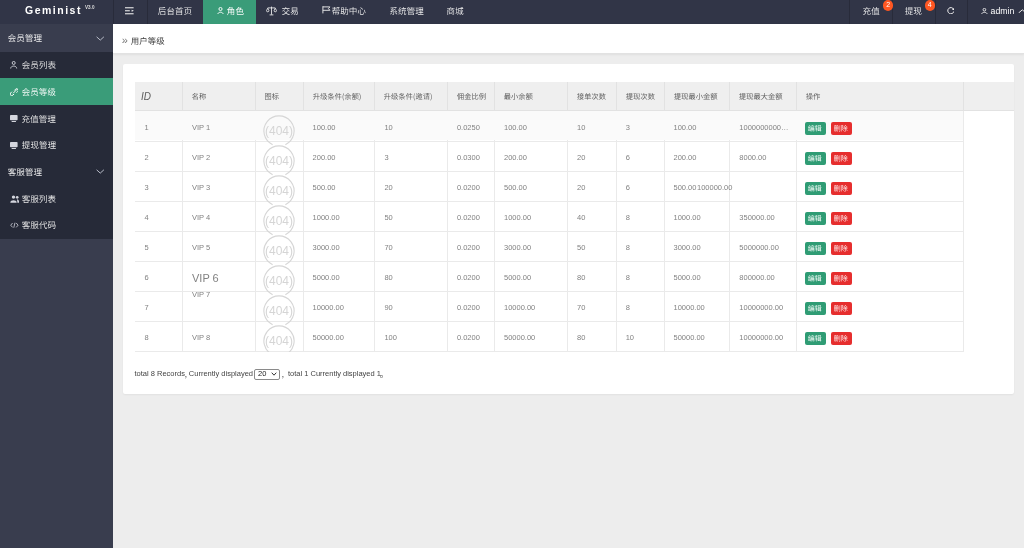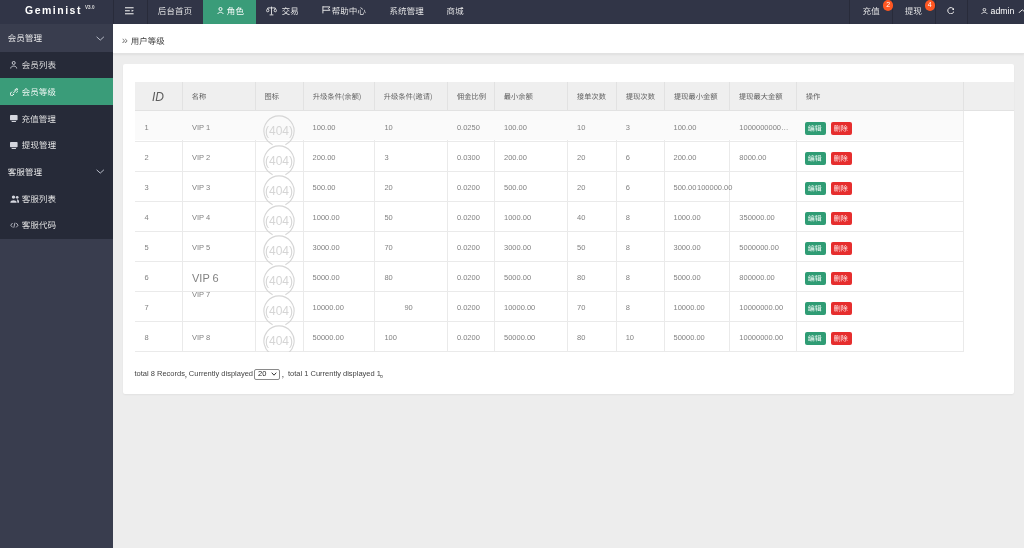--- a/index.html
+++ b/index.html
@@ -212,21 +212,21 @@
 <div style="position:absolute;left:963.0px;top:111px;width:1px;height:241px;background:#eaeaea;"></div>
 <div style="position:absolute;left:134.5px;top:141px;width:828.5px;height:1px;background:#eaeaea;"></div>
 <div style="position:absolute;left:134.5px;top:171px;width:828.5px;height:1px;background:#eaeaea;"></div>
 <div style="position:absolute;left:134.5px;top:201px;width:828.5px;height:1px;background:#eaeaea;"></div>
 <div style="position:absolute;left:134.5px;top:231px;width:828.5px;height:1px;background:#eaeaea;"></div>
 <div style="position:absolute;left:134.5px;top:261px;width:828.5px;height:1px;background:#eaeaea;"></div>
 <div style="position:absolute;left:134.5px;top:291px;width:828.5px;height:1px;background:#eaeaea;"></div>
 <div style="position:absolute;left:134.5px;top:321px;width:828.5px;height:1px;background:#eaeaea;"></div>
 <div style="position:absolute;left:134.5px;top:351px;width:828.5px;height:1px;background:#eaeaea;"></div>
 <div style="position:absolute;left:134.5px;top:111px;width:828.5px;height:29px;background:#fafafa;"></div>
-<div style="position:absolute;left:152px;top:90.9px;height:12px;line-height:12px;font-size:12px;color:#5c5c5c;font-weight:400;white-space:pre;font-style:italic;">ID</div>
+<div style="position:absolute;left:141px;top:90.9px;height:12px;line-height:12px;font-size:10px;color:#5c5c5c;font-weight:400;white-space:pre;font-style:italic;">ID</div>
 <svg style="position:absolute;left:191.0px;top:92.4px;" width="16.0" height="8.7" viewBox="-90.0 -980.0 2185.0 1198.0">
     <g transform="scale(1,-1)">
       <path d="M263 529C314 494 373 446 417 406C300 344 171 299 47 273C61 256 79 224 86 204C141 217 197 233 252 253V-79H327V-27H773V-79H849V340H451C617 429 762 553 844 713L794 744L781 740H427C451 768 473 797 492 826L406 843C347 747 233 636 69 559C87 546 111 519 122 501C217 550 296 609 361 671H733C674 583 587 508 487 445C440 486 374 536 321 572ZM773 42H327V271H773Z M1512 450C1489 325 1449 200 1392 120C1409 111 1440 92 1453 81C1510 168 1555 301 1582 437ZM1782 440C1826 331 1868 185 1882 91L1952 113C1936 207 1894 349 1848 460ZM1532 838C1509 710 1467 583 1408 496V553H1279V731C1327 743 1372 757 1409 772L1364 831C1292 799 1168 770 1063 752C1071 735 1081 710 1084 694C1124 700 1167 707 1209 715V553H1054V483H1200C1162 368 1094 238 1033 167C1045 150 1063 121 1070 103C1119 164 1169 262 1209 362V-81H1279V370C1311 326 1349 270 1365 241L1409 300C1390 325 1308 416 1279 445V483H1398L1394 477C1412 468 1444 449 1458 438C1494 491 1527 560 1553 637H1653V12C1653 -1 1649 -5 1636 -5C1623 -6 1579 -6 1532 -5C1543 -24 1554 -56 1559 -76C1621 -76 1664 -74 1691 -63C1718 -51 1728 -30 1728 12V637H1863C1848 601 1828 561 1810 526L1877 510C1904 567 1934 635 1958 697L1909 711L1898 707H1576C1586 745 1596 784 1604 824Z" fill="#5c5c5c"></path>
     </g>
   </svg>
 <svg style="position:absolute;left:264.0px;top:92.4px;" width="15.7" height="8.7" viewBox="-53.0 -977.0 2147.0 1194.0">
     <g transform="scale(1,-1)">
       <path d="M375 279C455 262 557 227 613 199L644 250C588 276 487 309 407 325ZM275 152C413 135 586 95 682 61L715 117C618 149 445 188 310 203ZM84 796V-80H156V-38H842V-80H917V796ZM156 29V728H842V29ZM414 708C364 626 278 548 192 497C208 487 234 464 245 452C275 472 306 496 337 523C367 491 404 461 444 434C359 394 263 364 174 346C187 332 203 303 210 285C308 308 413 345 508 396C591 351 686 317 781 296C790 314 809 340 823 353C735 369 647 396 569 432C644 481 707 538 749 606L706 631L695 628H436C451 647 465 666 477 686ZM378 563 385 570H644C608 531 560 496 506 465C455 494 411 527 378 563Z M1466 764V693H1902V764ZM1779 325C1826 225 1873 95 1888 16L1957 41C1940 120 1892 247 1843 345ZM1491 342C1465 236 1420 129 1364 57C1381 49 1411 28 1425 18C1479 94 1529 211 1560 327ZM1422 525V454H1636V18C1636 5 1632 1 1617 0C1604 0 1557 -1 1505 1C1515 -22 1526 -54 1529 -76C1599 -76 1645 -74 1674 -62C1703 -49 1712 -26 1712 17V454H1956V525ZM1202 840V628H1049V558H1186C1153 434 1088 290 1024 215C1038 196 1058 165 1066 145C1116 209 1165 314 1202 422V-79H1277V444C1311 395 1351 333 1368 301L1412 360C1392 388 1306 498 1277 531V558H1408V628H1277V840Z" fill="#5c5c5c"></path>
     </g>
   </svg>
@@ -445,21 +445,21 @@
   </svg>
 <div style="position:absolute;left:144.5px;top:302.1px;height:12px;line-height:12px;font-size:7.5px;color:#828282;font-weight:400;white-space:pre;">7</div>
 <div style="position:absolute;left:192.0px;top:289px;height:12px;line-height:12px;font-size:7.5px;color:#828282;font-weight:400;white-space:pre;">VIP 7</div>
 <div style="position:absolute;left:261.8px;top:294px;width:34px;height:34px;overflow:hidden;">
     <svg style="position:absolute;left:0;top:0;" width="34" height="34" viewBox="0 0 34 34">
       <path d="M10.62 30.69 A15.1 15.1 0 1 1 23.38 30.69" fill="none" stroke="#d6d6d6" stroke-width="1.1"></path>
       <text x="17" y="21.2" font-family="Liberation Sans" font-size="12" fill="#d5d5d5" text-anchor="middle">(404)</text>
     </svg>
   </div>
 <div style="position:absolute;left:312.6px;top:302.1px;height:12px;line-height:12px;font-size:7.5px;color:#828282;font-weight:400;white-space:pre;">10000.00</div>
-<div style="position:absolute;left:384.4px;top:302.1px;height:12px;line-height:12px;font-size:7.5px;color:#828282;font-weight:400;white-space:pre;margin-left:20px;">90</div>
+<div style="position:absolute;left:384.4px;top:302.1px;height:12px;line-height:12px;font-size:7.5px;color:#828282;font-weight:400;white-space:pre;">90</div>
 <div style="position:absolute;left:456.9px;top:302.1px;height:12px;line-height:12px;font-size:7.5px;color:#828282;font-weight:400;white-space:pre;">0.0200</div>
 <div style="position:absolute;left:504.0px;top:302.1px;height:12px;line-height:12px;font-size:7.5px;color:#828282;font-weight:400;white-space:pre;">10000.00</div>
 <div style="position:absolute;left:577.0px;top:302.1px;height:12px;line-height:12px;font-size:7.5px;color:#828282;font-weight:400;white-space:pre;">70</div>
 <div style="position:absolute;left:625.7px;top:302.1px;height:12px;line-height:12px;font-size:7.5px;color:#828282;font-weight:400;white-space:pre;">8</div>
 <div style="position:absolute;left:673.5px;top:302.1px;height:12px;line-height:12px;font-size:7.5px;color:#828282;font-weight:400;white-space:pre;">10000.00</div>
 <div style="position:absolute;left:739.3px;top:302.1px;height:12px;line-height:12px;font-size:7.5px;color:#828282;font-weight:400;white-space:pre;">10000000.00</div>
 <div style="position:absolute;left:804.5px;top:302px;width:21px;height:13px;background:#2f9c74;border-radius:2px;"></div>
 <svg style="position:absolute;left:807.0px;top:304.4px;" width="15.5" height="8.5" viewBox="-104.9 -988.9 2207.7 1211.7">
     <g transform="scale(1,-1)">
       <path d="M40 54 58 -15C140 18 245 61 346 103L332 163C223 121 114 79 40 54ZM61 423C75 430 98 435 205 450C167 386 132 335 116 316C87 278 66 252 45 248C53 230 64 196 68 182C87 194 118 204 339 255C336 271 333 298 334 317L167 282C238 374 307 486 364 597L303 632C286 593 265 554 245 517L133 505C190 593 246 706 287 815L215 840C179 719 112 587 91 554C71 520 55 496 38 491C46 473 57 438 61 423ZM624 350V202H541V350ZM675 350H746V202H675ZM481 412V-72H541V143H624V-47H675V143H746V-46H797V143H871V-7C871 -14 868 -16 861 -17C854 -17 836 -17 814 -16C822 -32 829 -56 831 -73C867 -73 890 -71 908 -62C926 -52 930 -35 930 -8V413L871 412ZM797 350H871V202H797ZM605 826C621 798 637 762 648 732H414V515C414 361 405 139 314 -21C329 -28 360 -50 372 -63C465 99 482 335 483 498H920V732H729C717 765 697 811 675 846ZM483 668H850V561H483Z M1551 751H1819V650H1551ZM1482 808V594H1892V808ZM1081 332C1089 340 1119 346 1153 346H1244V202L1040 167L1056 94L1244 132V-76H1313V146L1427 169L1423 234L1313 214V346H1405V414H1313V568H1244V414H1148C1176 483 1204 565 1228 650H1412V722H1247C1255 756 1263 791 1269 825L1196 840C1191 801 1183 761 1174 722H1047V650H1157C1136 570 1115 504 1105 479C1088 435 1075 403 1058 398C1066 380 1077 346 1081 332ZM1815 472V386H1560V472ZM1400 76 1412 8 1815 40V-80H1885V46L1959 52L1960 115L1885 110V472H1953V535H1423V472H1491V82ZM1815 329V242H1560V329ZM1815 185V105L1560 86V185Z" fill="#ffffff"></path>

